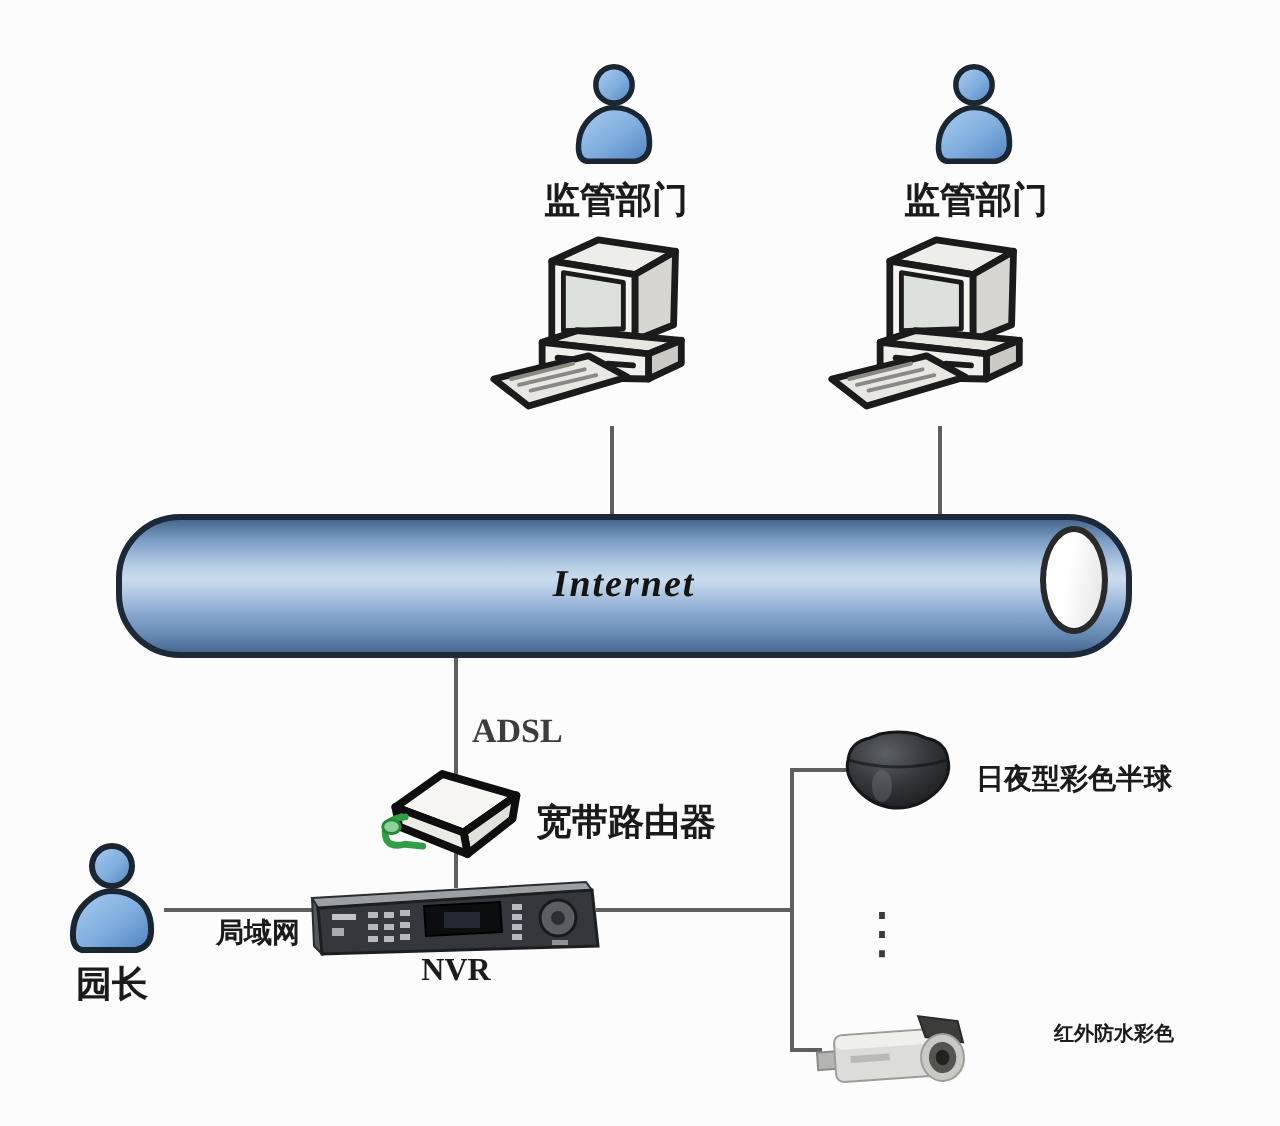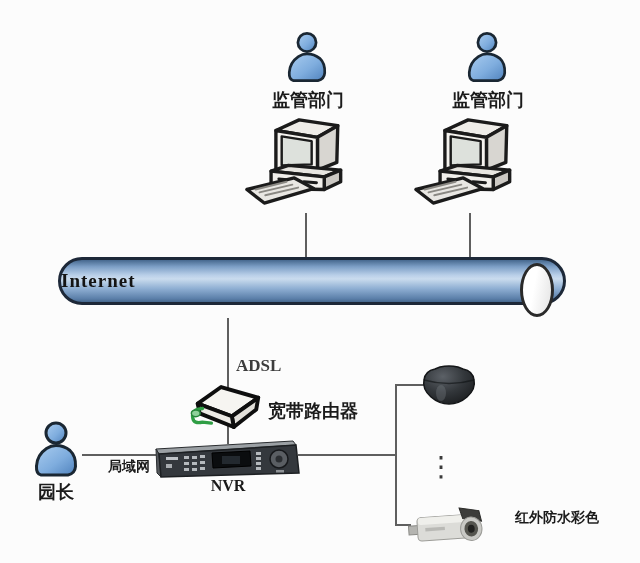--- a/index.html
+++ b/index.html
@@ -4,24 +4,24 @@
 <style>
   html,body{margin:0;padding:0;}
   body{font-family:"Liberation Sans",sans-serif;background:#ffffff;}
   .canvas{position:relative;width:640px;height:563px;background:#fcfcfc;overflow:hidden;}
   .line{position:absolute;background:#5f5f5f;z-index:1;}
   .vline{width:2px;}
   .hline{height:2px;}
   .icon{position:absolute;z-index:2;}
   .label{position:absolute;z-index:3;font-weight:700;font-size:18px;color:#1b1b1b;text-align:center;white-space:nowrap;}
   .serif{font-family:"Liberation Serif",serif;}
-  .pipe{position:absolute;left:58px;top:257px;width:508px;height:48px;box-sizing:border-box;
+  .pipe{position:absolute;left:58px;top:257px;width:508px;height:72px;box-sizing:border-box;
         border:3px solid #1d2838;border-radius:32px;z-index:2;
         background:linear-gradient(180deg,#46688e 0%,#7d9fc6 16%,#b9cfe8 36%,#cadcee 45%,#8fafd3 68%,#5b7fa9 92%,#46688e 100%);
-        display:flex;align-items:center;}
+        display:flex;align-items:center;justify-content:center;font-style:italic;}
   .pipe-cap{position:absolute;right:9px;top:3px;width:28px;height:48px;border:3px solid #2a2a2a;border-radius:50%;
         background:linear-gradient(100deg,#ffffff 40%,#e4e4e4 100%);}
   .pipe-label{font-family:"Liberation Serif",serif;font-size:19px;font-weight:600;color:#141414;letter-spacing:1px;}
   .dots{position:absolute;left:427px;top:444px;z-index:3;font-size:28px;line-height:46px;color:#3a3a3a;font-weight:400;}
   .two-line{white-space:normal;line-height:21px;}
 </style>
 </head>
 <body>
 
 <div class="canvas">
@@ -159,23 +159,24 @@
   <div class="label" style="left:100px;top:458px;width:58px;font-size:14px">局域网</div>
 
   <svg class="icon" style="left:152px;top:436px" width="150" height="46">
       <use href="#nvr-shape" width="100%" height="100%"></use>
     </svg>
   <div class="label serif" style="left:198px;top:477px;width:60px;font-size:16px">NVR</div>
 
   <svg class="icon" style="left:420px;top:363px" width="58" height="46">
       <use href="#dome-shape" width="100%" height="100%"></use>
     </svg>
+  <div class="label" style="left:488px;top:381px;font-size:14px;text-align:left">日夜型彩色半球</div>
 
   <div class="dots">⋮</div>
 
   <svg class="icon" style="left:406px;top:500px" width="82" height="57">
       <use href="#bullet-shape" width="100%" height="100%"></use>
     </svg>
-  <div class="label two-line" style="left:498px;top:507px;width:118px;font-size:14px">
+  <div class="label two-line" style="left:498px;top:507px;width:118px;font-size:10px">
     <div>红外防水彩色</div>
   </div>
 
 </div>
 
 </body></html>

